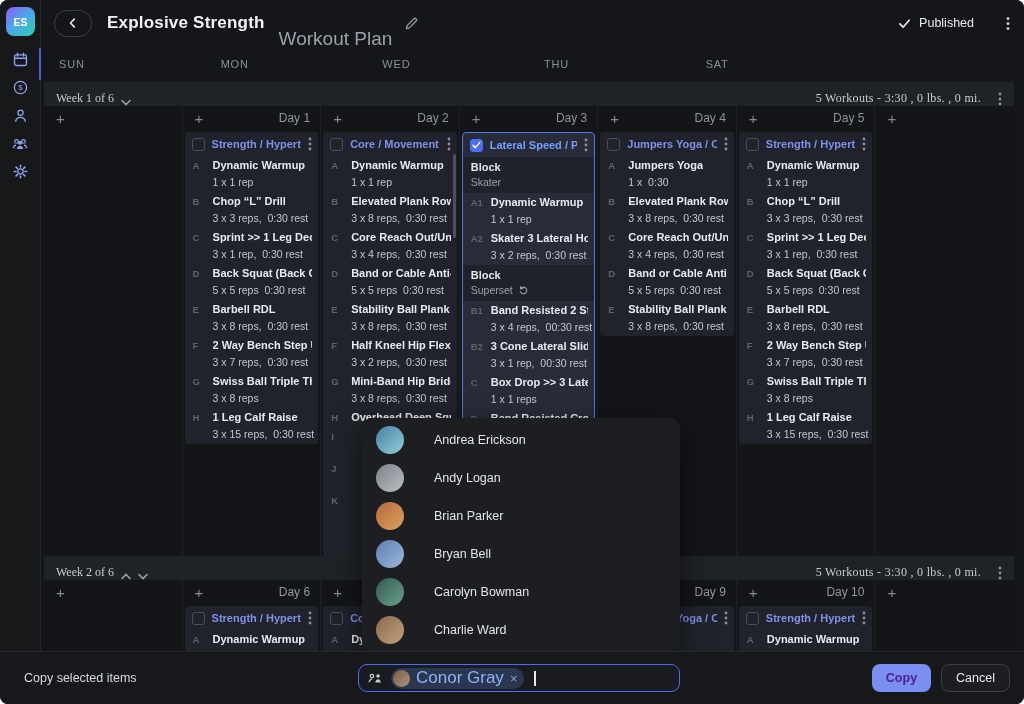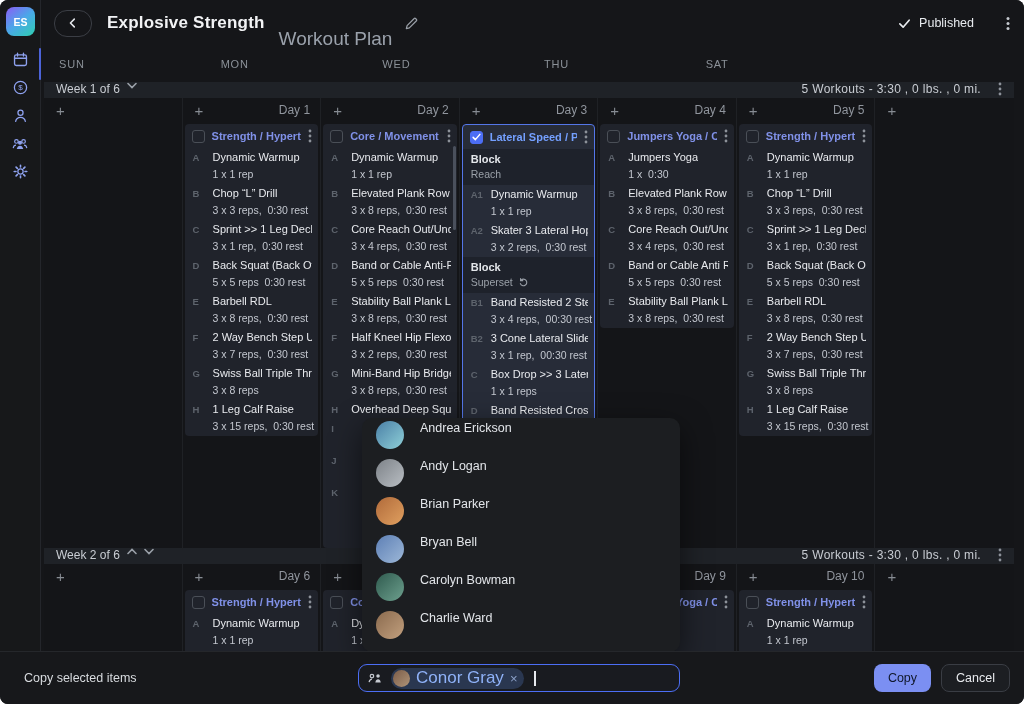--- a/index.html
+++ b/index.html
@@ -22,21 +22,21 @@
   .pencil{margin-left:12px;display:flex;}
   .hdr-right{margin-left:auto;display:flex;align-items:center;gap:8px;font-size:12.5px;color:#e8ebef;}
   .hdr-kebab{margin-left:24px;display:flex;cursor:pointer;}
 
   
   .dow{position:absolute;left:44px;top:46px;right:10px;height:36px;display:grid;grid-template-columns:repeat(6,1fr);}
   .dow-cell{display:flex;align-items:center;padding-left:15px;font-size:11px;letter-spacing:.8px;color:#8b9198;}
 
   
   .board{position:absolute;left:44px;top:82px;right:10px;bottom:52px;overflow:hidden;background:#141518;}
-  .weekbar{height:16px;background:#1f2227;display:flex;align-items:flex-start;gap:7px;padding:0 12px;font-size:12px;color:#c9cdd3;}
+  .weekbar{height:24px;background:#1f2227;display:flex;align-items:flex-end;gap:7px;padding:0 12px;font-size:12px;color:#c9cdd3;font-family:Liberation Serif, serif;}
   .weekbar .summary{margin-left:auto;letter-spacing:.3px;color:#c9cdd3;}
   .weekbar .wb-kebab{margin-left:10px;display:flex;cursor:pointer;}
   .chev{display:flex;cursor:pointer;}
   .colheads{height:24px;display:grid;grid-template-columns:repeat(7,1fr);}
   .colhead{display:flex;align-items:center;padding:0 10px 0 12px;border-right:1px solid #1f2125;font-size:12px;color:#90959d;}
   .colhead:last-child{border-right:none;}
   .plus{font-size:15px;color:#878c93;line-height:1;cursor:pointer;}
   .daylabel{margin-left:auto;}
   .grid{display:grid;grid-template-columns:repeat(7,1fr);}
   .gridcell{border-right:1px solid #1f2125;min-width:0;}
@@ -48,47 +48,47 @@
   .card-hd{display:flex;align-items:center;gap:7px;padding:5px 6px 5px 7px;}
   .cb{width:13px;height:13px;border-radius:3px;border:1.5px solid #4a4f57;box-sizing:border-box;flex:0 0 auto;cursor:pointer;display:flex;align-items:center;justify-content:center;}
   .cb.checked{background:#4c6ef5;border-color:#4c6ef5;}
   .card-title{flex:1;font-size:11px;font-weight:bold;color:#8091e8;white-space:nowrap;overflow:hidden;}
   .card.selected .card-title{color:#74a0ff;}
   .card-kebab{display:flex;flex:0 0 auto;cursor:pointer;}
   .ex-row{display:flex;padding:3px 6px 3px 8px;}
   .ex-row.ghost{height:32px;box-sizing:border-box;}
   .ex-letter{width:20px;flex:0 0 auto;font-size:9.5px;font-weight:bold;color:#5e646d;padding-top:1px;}
   .ex-body{min-width:0;}
-  .ex-name{font-size:11px;font-weight:normal;color:#e8eaee;line-height:13px;white-space:nowrap;overflow:hidden;}
+  .ex-name{font-size:11px;font-weight:bold;color:#e8eaee;line-height:13px;white-space:nowrap;overflow:hidden;}
   .ex-details{font-size:10.5px;color:#c3c7cf;line-height:13px;margin-top:4px;white-space:pre;}
   .block-row{background:rgba(0,0,0,.22);padding:4px 8px;}
   .block-label{font-size:11px;font-weight:bold;color:#e4e7eb;line-height:13px;}
   .block-sub{font-size:10.5px;color:#9aa0a8;line-height:13px;margin-top:2px;display:flex;align-items:center;gap:5px;}
   .thumb{position:absolute;right:1px;top:22px;width:3px;height:84px;background:#4a505c;border-radius:2px;}
 
   
   .dropdown{position:absolute;left:362px;top:418px;width:318px;height:234px;background:#1c1e21;border-radius:10px;
             box-shadow:0 10px 30px rgba(0,0,0,.55);padding:3px 0;box-sizing:border-box;overflow:hidden;z-index:5;}
-  .dd-item{height:38px;display:flex;gap:16px;padding:0 14px;cursor:pointer;}
+  .dd-item{height:38px;display:flex;align-items:center;gap:30px;padding:0 14px;cursor:pointer;}
   .avatar{width:28px;height:28px;border-radius:50%;flex:0 0 auto;}
   .dd-name{font-size:12.5px;color:#e2e5e9;}
 
   
   .footer{position:absolute;left:0;right:0;bottom:0;height:52px;background:#17181b;border-top:1px solid #25272b;z-index:6;}
   .foot-msg{position:absolute;left:24px;top:50%;transform:translateY(-50%);font-size:12.5px;color:#d8dbdf;}
   .inputbox{position:absolute;left:358px;top:12px;width:322px;height:28px;border:1px solid #4c6ef5;border-radius:9px;
             background:#191b20;display:flex;align-items:center;gap:8px;padding:0 8px;box-sizing:border-box;cursor:text;}
   .tag{display:flex;align-items:center;gap:6px;background:#2a3750;border-radius:11px;height:21px;padding:0 7px 0 2px;}
   .tag .avatar{width:17px;height:17px;}
   .tag-name{font-size:17px;color:#8fb2f8;}
   .tag-x{font-size:13px;color:#8ba0c8;line-height:1;cursor:pointer;}
   .caret{width:1.5px;height:15px;background:#e6e9ee;margin-left:2px;}
   .foot-btns{position:absolute;right:14px;top:12px;display:flex;gap:10px;}
   .btn{height:28px;border-radius:8px;font-size:12.5px;display:flex;align-items:center;padding:0 14px;cursor:pointer;box-sizing:border-box;}
-  .btn-copy{background:#7b8ff2;color:#0f172a;font-weight:normal;}
+  .btn-copy{background:#7b8ff2;color:#4c1d95;font-weight:bold;}
   .btn-cancel{background:#1c1e22;border:1px solid #3a3d44;color:#e8eaee;}
 </style>
 </head>
 <body>
 
 <div class="app">
 
   <aside class="sidebar">
     <div class="logo">ES</div>
     <div class="nav" id="nav">
@@ -405,21 +405,21 @@
                 <svg width="4" height="14" viewBox="0 0 4 14" fill="#8d929a">
                   <circle cx="2" cy="2" r="1.4"></circle>
                   <circle cx="2" cy="7" r="1.4"></circle>
                   <circle cx="2" cy="12" r="1.4"></circle>
                 </svg>
               </span>
             </div>
             <div class="block-row">
               <div class="block-label">Block</div>
               <div class="block-sub">
-                <span>Reach</span>
+                <span>Skater</span>
               </div>
             </div>
             <div class="ex-row">
               <span class="ex-letter">A1</span>
               <div class="ex-body">
                 <div class="ex-name">Dynamic Warmup</div>
                 <div class="ex-details">1 x 1 rep</div>
               </div>
             </div>
             <div class="ex-row">

